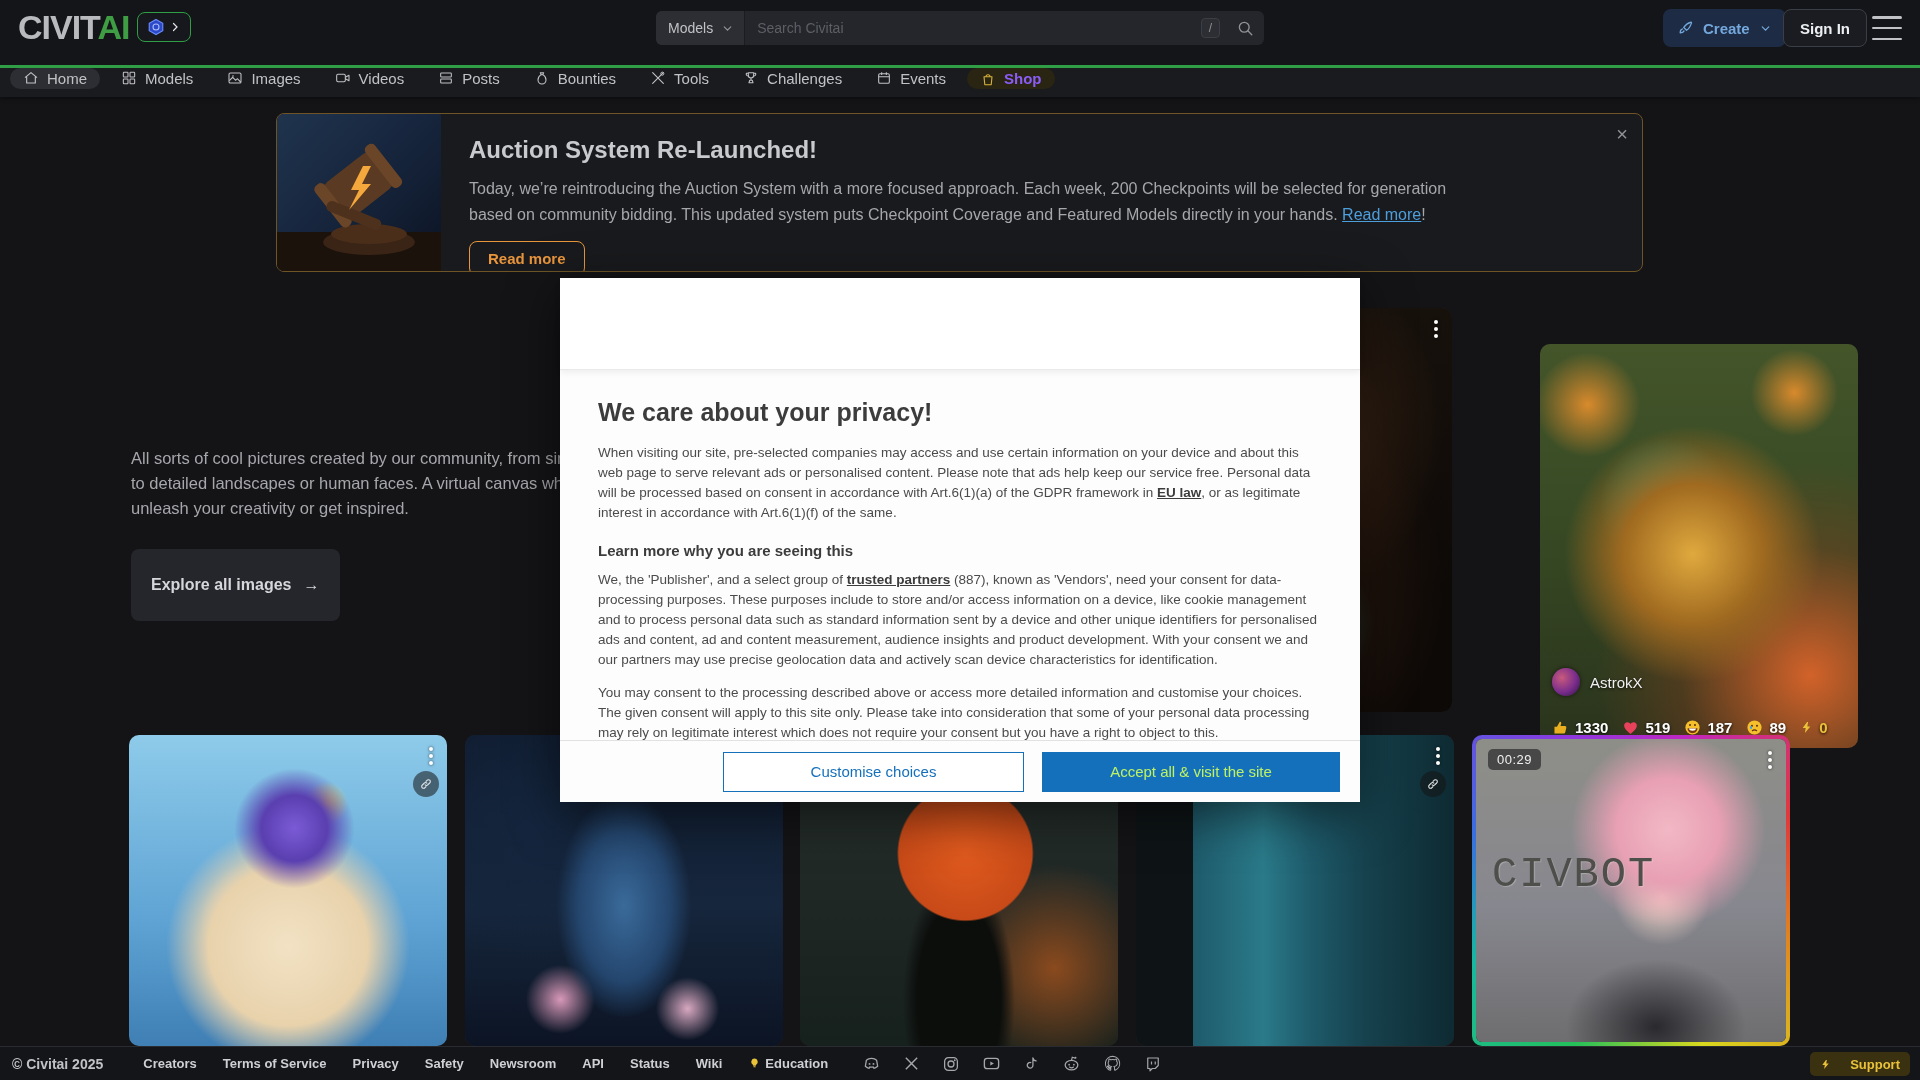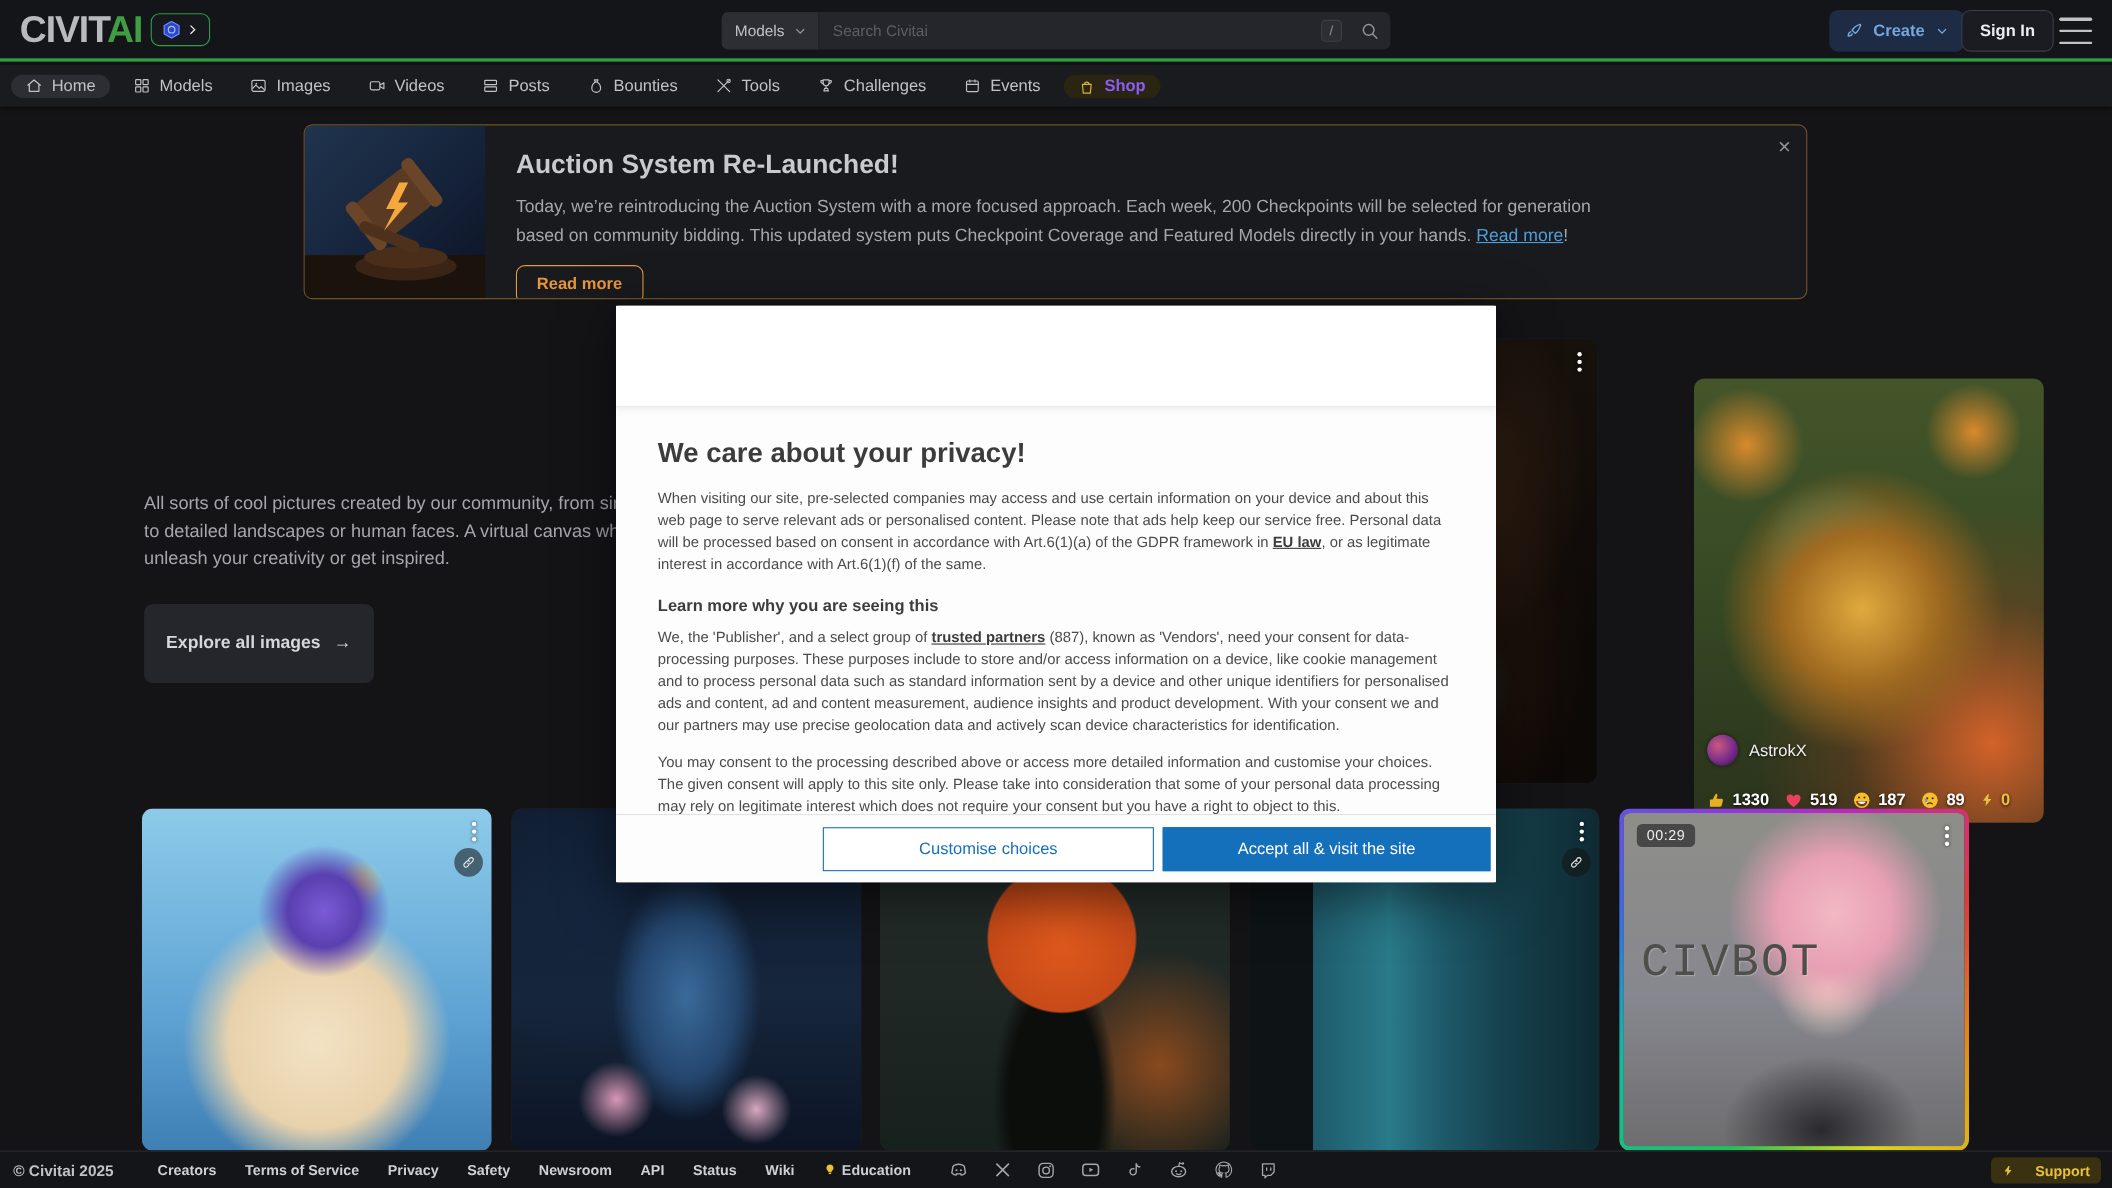--- a/index.html
+++ b/index.html
@@ -1,19 +1,19 @@
 <!DOCTYPE html>
 <html><head>
 <meta charset="utf-8">
 <style>
   * { margin:0; padding:0; box-sizing:border-box; }
   html,body { width:1920px; height:1080px; overflow:hidden; background:#141417; font-family:"Liberation Sans","DejaVu Sans",sans-serif; }
 
   
-  .header { position:absolute; left:0; top:0; width:1920px; height:56px; background:#131519; border-bottom:3px solid #2f9e44; z-index:30; }
+  .header { position:absolute; left:0; top:0; width:1920px; height:68px; background:#131519; border-bottom:3px solid #2f9e44; z-index:30; }
   .logo-wrap { position:absolute; left:18px; top:10px; display:flex; align-items:center; gap:8px; }
   .logo { font-weight:900; font-size:34px; letter-spacing:-1px; line-height:1; font-family:"Liberation Sans",sans-serif; }
   .logo .c1 { color:#b9babd; } .logo .c2 { color:#3f9e44; }
   .logo-badge { display:flex; align-items:center; gap:4px; border:1px solid #2f9e44; border-radius:8px; padding:5px 9px; background:#16181d; }
   .search-bar { position:absolute; left:656px; top:11px; width:608px; height:34px; background:#25262b; border-radius:6px; display:flex; align-items:center; overflow:hidden; }
   .search-cat { height:100%; background:#2c2e33; display:flex; align-items:center; gap:8px; padding:0 10px 0 12px; color:#c1c2c5; font-size:14px; border-right:1px solid #1b1c20; cursor:pointer; }
   .search-input { flex:1; background:transparent; border:none; outline:none; color:#c4b5fd; font-size:14px; padding:0 12px; font-family:Liberation Sans, sans-serif; }
   .search-input::placeholder { color:#5c5f66; }
   .kbd { border:1px solid #3b3e46; background:#2c2e33; color:#909296; font-size:12px; border-radius:4px; padding:2px 7px; margin-right:6px; }
   .search-btn { width:38px; height:100%; display:flex; align-items:center; justify-content:center; cursor:pointer; }
@@ -65,23 +65,23 @@
   .rainbow { border:4px solid transparent; background:linear-gradient(#1a1a1a,#1a1a1a) padding-box, conic-gradient(from 200deg,#25c05a,#18b8a0,#3a6fe0,#8a3ae0,#c026c0,#e03a3a,#e08a1e,#d8d81e,#25c05a) border-box; }
 
   
   .dialog { position:absolute; left:560px; top:278px; width:800px; height:524px; background:#fdfdfd; border-radius:2px; box-shadow:0 12px 50px rgba(0,0,0,.55); z-index:40; }
   .dialog-ad { position:absolute; left:0; top:0; width:100%; height:92px; background:#ffffff; border-bottom:1px solid #e9e9e9; box-shadow:0 3px 6px rgba(0,0,0,.06); }
   .dialog-content { position:absolute; left:0; top:92px; right:0; bottom:62px; padding:28px 38px 0 38px; overflow:hidden; }
   .dialog h1 { color:#3c3c3c; font-size:25px; font-weight:700; margin-bottom:16px; }
   .dialog p { color:#4b4b4b; font-size:13.5px; line-height:1.48; margin-bottom:13px; }
   .dialog p a { color:#3c3c3c; font-weight:700; text-decoration:underline; cursor:pointer; }
   .dialog h2 { color:#3c3c3c; font-size:15px; font-weight:700; margin:19px 0 11px; }
-  .dialog-footer { position:absolute; left:0; bottom:0; width:100%; height:62px; border-top:1px solid #e2e2e2; display:flex; align-items:center; justify-content:flex-end; gap:8px; padding-right:5px; background:#fdfdfd; }
+  .dialog-footer { position:absolute; left:0; bottom:0; width:100%; height:62px; border-top:1px solid #e2e2e2; display:flex; align-items:center; justify-content:flex-end; gap:18px; padding-right:20px; background:#fdfdfd; }
   .btn-customise { width:301px; height:40px; background:#fff; border:1.5px solid #1570bb; color:#1570bb; font-size:15px; display:flex; align-items:center; justify-content:center; cursor:pointer; font-family:inherit; }
-  .btn-accept { width:298px; height:40px; background:#1570bb; border:1.5px solid #1570bb; color:#ffffff; font-size:15px; display:flex; align-items:center; justify-content:center; cursor:pointer; font-family:inherit; }
+  .btn-accept { width:298px; height:40px; background:#1570bb; border:1.5px solid #1570bb; color:#bef264; font-size:15px; display:flex; align-items:center; justify-content:center; cursor:pointer; font-family:inherit; }
 
   
   .footer { position:absolute; left:0; top:1046px; width:1920px; height:34px; background:#131519; border-top:1px solid #2a2b30; display:flex; align-items:center; padding:0 12px; gap:26px; z-index:35; }
   .footer .copy { color:#c1c2c5; font-size:14px; font-weight:700; margin-right:14px; }
   .footer a.flink { color:#cfd0d3; font-size:13px; font-weight:700; text-decoration:none; cursor:pointer; white-space:nowrap; }
   .footer .socials { display:flex; align-items:center; gap:22px; margin-left:8px; }
   .footer .socials svg { cursor:pointer; }
   .support-btn { position:absolute; right:10px; top:5px; height:24px; display:flex; align-items:center; gap:19px; background:#3a3110; border-radius:5px; padding:0 10px; color:#e9c23a; font-size:13px; font-weight:700; cursor:pointer; }
 
   svg { display:block; }

